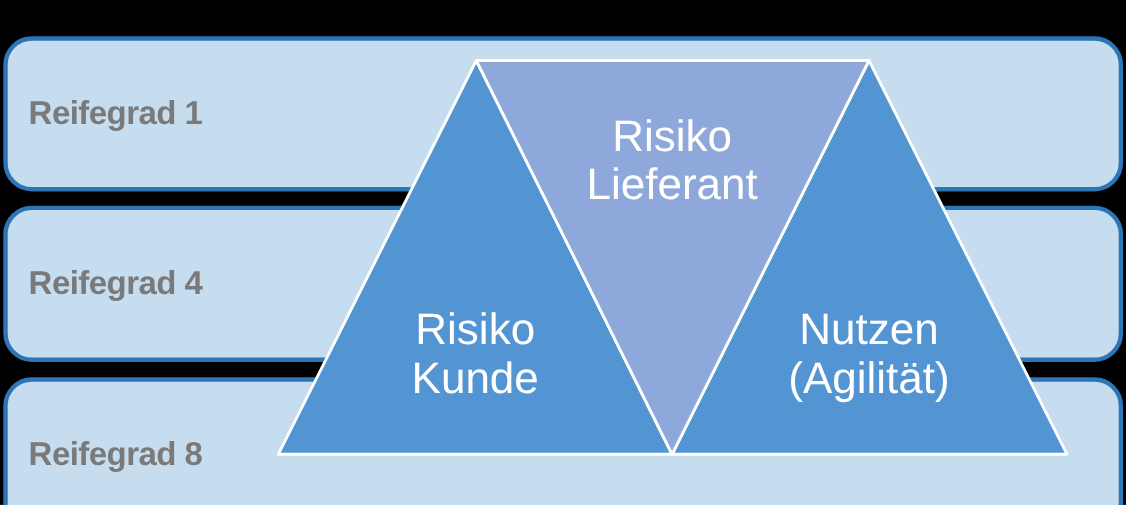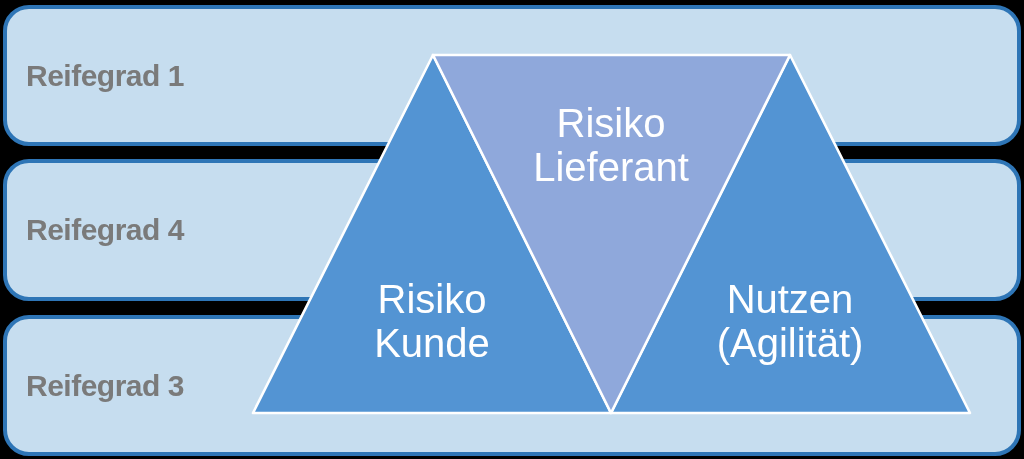--- a/index.html
+++ b/index.html
@@ -18,20 +18,21 @@
   .band {
     position: absolute;
     left: 3px;
     width: 1018px;
     box-sizing: border-box;
     border: 4px solid #2e75b6;
     border-radius: 26px;
     display: flex;
     align-items: center;
     padding-left: 19px;
+    margin-top: 28px;
   }
   .band-1 { top: 5px;   height: 141px; }
   .band-2 { top: 159px; height: 142px; }
   .band-3 { top: 315px; height: 141px; }
   .band-label {
     font-size: 30px;
     font-weight: bold;
     letter-spacing: -0.5px;
     color: #7a7a7a;
   }
@@ -60,21 +61,21 @@
 
   <div class="band band-1" style="background-color: rgb(198, 221, 239); border-color: rgb(46, 117, 182);">
     <div class="band-label" style="color: rgb(122, 122, 122);">Reifegrad 1</div>
   </div>
 
   <div class="band band-2" style="background-color: rgb(198, 221, 239); border-color: rgb(46, 117, 182);">
     <div class="band-label" style="color: rgb(122, 122, 122);">Reifegrad 4</div>
   </div>
 
   <div class="band band-3" style="background-color: rgb(198, 221, 239); border-color: rgb(46, 117, 182);">
-    <div class="band-label" style="color: rgb(122, 122, 122);">Reifegrad 3</div>
+    <div class="band-label" style="color: rgb(122, 122, 122);">Reifegrad 8</div>
   </div>
 
   <svg class="tri-svg" viewBox="0 0 1024 459">
 
     <polygon points="433,55 253,413 611,413" fill="#5394d3" style="stroke: rgb(255, 255, 255);"></polygon>
 
     <polygon points="790,55 611,413 970,413" fill="#5394d3" style="stroke: rgb(255, 255, 255);"></polygon>
 
     <polygon points="433,55 790,55 611,413" fill="#8fa8db" style="stroke: rgb(255, 255, 255);"></polygon>
 

